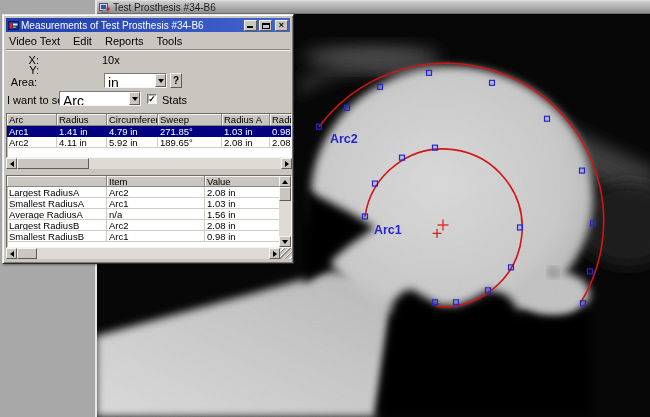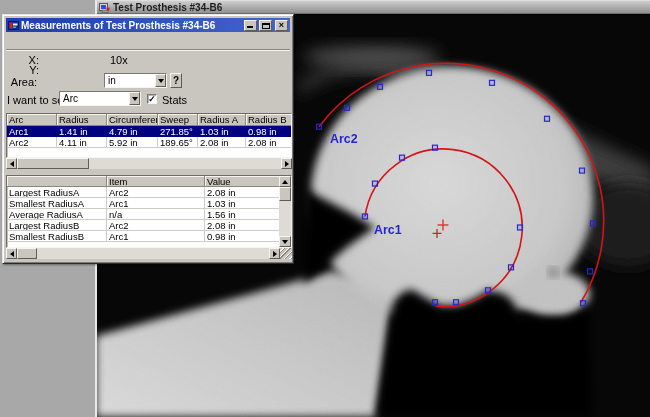--- a/index.html
+++ b/index.html
@@ -17,21 +17,21 @@
   position:absolute; left:95px; top:0; right:0; bottom:0;
   border-left:2px solid #e8e8e8; border-top:1px solid #dedede;
   background:#000;
 }
 .child-titlebar {
   height:13px;
   background:linear-gradient(#cfcfcf 0%, #b2b2b2 45%, #8f8f8f 100%);
   border-bottom:1px solid #6f6f6f;
   display:flex; align-items:center; gap:3px; padding-left:2px;
 }
-.child-title { font-size:10px; font-weight:bold; color:#1d1d1d; white-space:nowrap; }
+.child-title { font-size:10px; font-weight:normal; color:#1d1d1d; white-space:nowrap; }
 .xray { position:absolute; left:0; top:14px; right:0; bottom:0; background:#000; }
 .xray svg { display:block; width:100%; height:100%; }
 
 
 .raised {
   background:#c9c6bf;
   border:1px solid;
   border-color:#f6f4f0 #5f5c56 #5f5c56 #f6f4f0;
 }
 .sunken-field {
@@ -47,41 +47,41 @@
   background:#c9c6bf;
   border:1px solid; border-color:#e8e8e8 #2b2b2b #2b2b2b #e8e8e8;
   box-shadow:inset 1px 1px 0 #fff, inset -1px -1px 0 #7a7a7a, 1px 1px 2px rgba(0,0,0,.4);
 }
 .dlg-titlebar {
   position:absolute; left:3px; top:3px; right:3px; height:14px;
   background:linear-gradient(90deg,#1f3dae,#4365cd);
   display:flex; align-items:center; gap:2px; padding:0 2px;
 }
 .dlg-title {
-  flex:1; color:#fff; font-weight:bold; font-size:10px;
+  flex:1; color:#fff; font-weight:normal; font-size:10px;
   white-space:nowrap; overflow:hidden;
 }
 .win-btn { width:13px; height:11px; position:relative; flex:0 0 auto; }
 .win-btn.close { margin-left:1px; font-size:9px; font-weight:bold; line-height:9px; text-align:center; }
 .glyph-min { position:absolute; left:2px; bottom:2px; width:6px; height:2px; background:#000; }
 .glyph-max { position:absolute; left:2px; top:2px; width:8px; height:6px; border:1px solid #000; border-top-width:2px; }
 
 .dlg-menubar {
   position:absolute; left:6px; top:19px; height:13px; right:4px;
   display:flex; gap:13px; align-items:center; font-size:11px;
 }
 .menu-item { cursor:default; white-space:nowrap; }
 .menu-sep { position:absolute; left:3px; right:3px; top:34px; height:2px;
   border-top:1px solid #87847e; border-bottom:1px solid #f7f5f1; }
 
 .lbl { position:absolute; font-size:11px; white-space:nowrap; }
 .r { text-align:right; }
 
 .combo { position:absolute; height:15px; display:flex; }
-.combo-text { flex:1; font-size:10px; padding:1px 0 0 3px; white-space:nowrap; overflow:hidden; background:#fff; }
+.combo-text { flex:1; font-size:14px; padding:1px 0 0 3px; white-space:nowrap; overflow:hidden; background:#fff; }
 .combo-btn { width:11px; display:flex; align-items:center; justify-content:center; }
 .tri-down { width:0; height:0; border-left:3px solid transparent; border-right:3px solid transparent; border-top:4px solid #000; }
 .tri-up   { width:0; height:0; border-left:3px solid transparent; border-right:3px solid transparent; border-bottom:4px solid #000; }
 .tri-left { width:0; height:0; border-top:3px solid transparent; border-bottom:3px solid transparent; border-right:4px solid #000; }
 .tri-right{ width:0; height:0; border-top:3px solid transparent; border-bottom:3px solid transparent; border-left:4px solid #000; }
 
 .help-btn { position:absolute; width:12px; height:15px; font-size:10px; font-weight:bold; text-align:center; line-height:13px; }
 .chk { position:absolute; width:10px; height:10px; font-size:9px; font-weight:bold; line-height:9px; text-align:center; }
 
 
@@ -96,21 +96,21 @@
   font-size:9.5px; padding:0 2px; line-height:11px;
   white-space:nowrap; overflow:hidden; flex:0 0 auto;
   border-right:1px solid #cfccc5; border-bottom:1px solid #cfccc5;
 }
 .hdr .cell {
   background:#c9c6bf; line-height:11px;
   border-right:1px solid #8a877f; border-bottom:1px solid #8a877f;
   box-shadow:inset 1px 1px 0 #f6f4f0;
 }
 .trow.sel .cell { background:#000080; color:#fff; border-right-color:#000080; border-bottom-color:#000080; }
-.c0{width:50px}.c1{width:50px}.c2{width:51px}.c3{width:40px}.c4{width:48px}.c5{width:52px}
+.c0{width:50px}.c1{width:50px}.c2{width:51px}.c3{width:64px}.c4{width:48px}.c5{width:52px}
 .s0{width:100px}.s1{width:98px}.s2{width:76px}
 
 
 .scroll-h { position:absolute; height:11px; background:#dedbd5; display:flex; align-items:stretch; }
 .scroll-v { position:absolute; width:12px; background:#dedbd5; display:flex; flex-direction:column; align-items:stretch; }
 .sbtn { flex:0 0 auto; display:flex; align-items:center; justify-content:center; }
 .scroll-h .sbtn { width:11px; }
 .scroll-v .sbtn { height:11px; }
 .sthumb-h { width:72px; flex:0 0 auto; }
 .sthumb-h.small { width:20px; }
@@ -234,24 +234,30 @@
     <span class="dlg-title">Measurements of Test Prosthesis #34-B6</span>
     <div class="win-btn raised">
         <div class="glyph-min"></div>
       </div>
     <div class="win-btn raised">
         <div class="glyph-max"></div>
       </div>
     <div class="win-btn raised close"><span>×</span></div>
   </div>
 
+  <div class="dlg-menubar">
+    <span class="menu-item">Video Text</span>
+    <span class="menu-item">Edit</span>
+    <span class="menu-item">Reports</span>
+    <span class="menu-item">Tools</span>
+  </div>
   <div class="menu-sep"></div>
 
   <div class="lbl r" style="left:14px; top:39px; width:22px;">X:</div>
-  <div class="lbl" style="left:99px; top:39px;margin-left:8px;">10x</div>
+  <div class="lbl" style="left:99px; top:39px;">10x</div>
   <div class="lbl r" style="left:14px; top:49px; width:22px;">Y:</div>
   <div class="lbl r" style="left:6px; top:61px; width:30px;text-align:center;">Area:</div>
 
   <div class="combo sunken-field" style="left:101px; top:58px; width:63px;">
     <span class="combo-text">in</span>
     <span class="combo-btn raised">
         <span class="tri-down"></span>
       </span>
   </div>
   <div class="help-btn raised" style="left:167px; top:58px;"><span>?</span></div>

